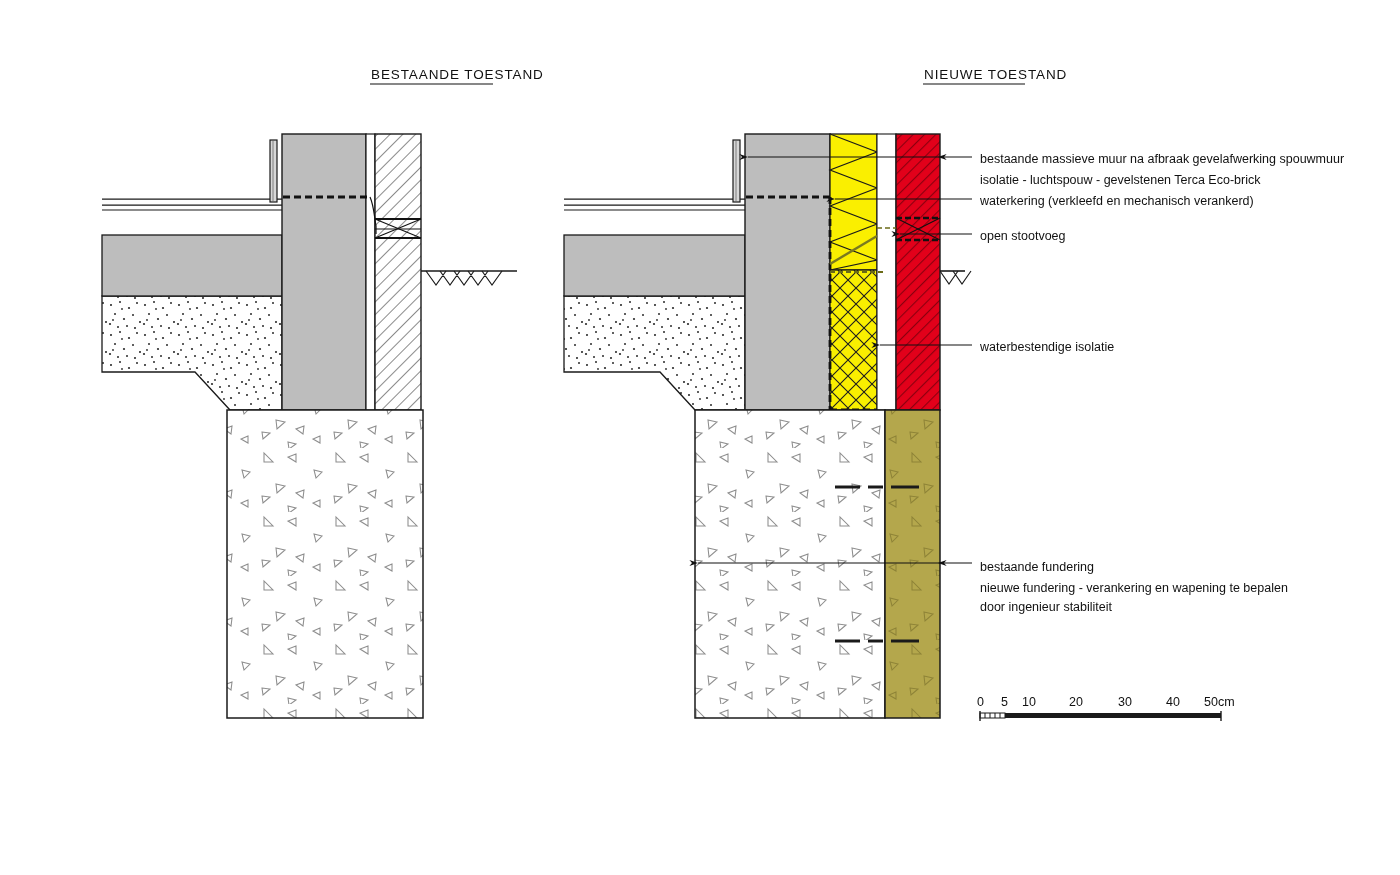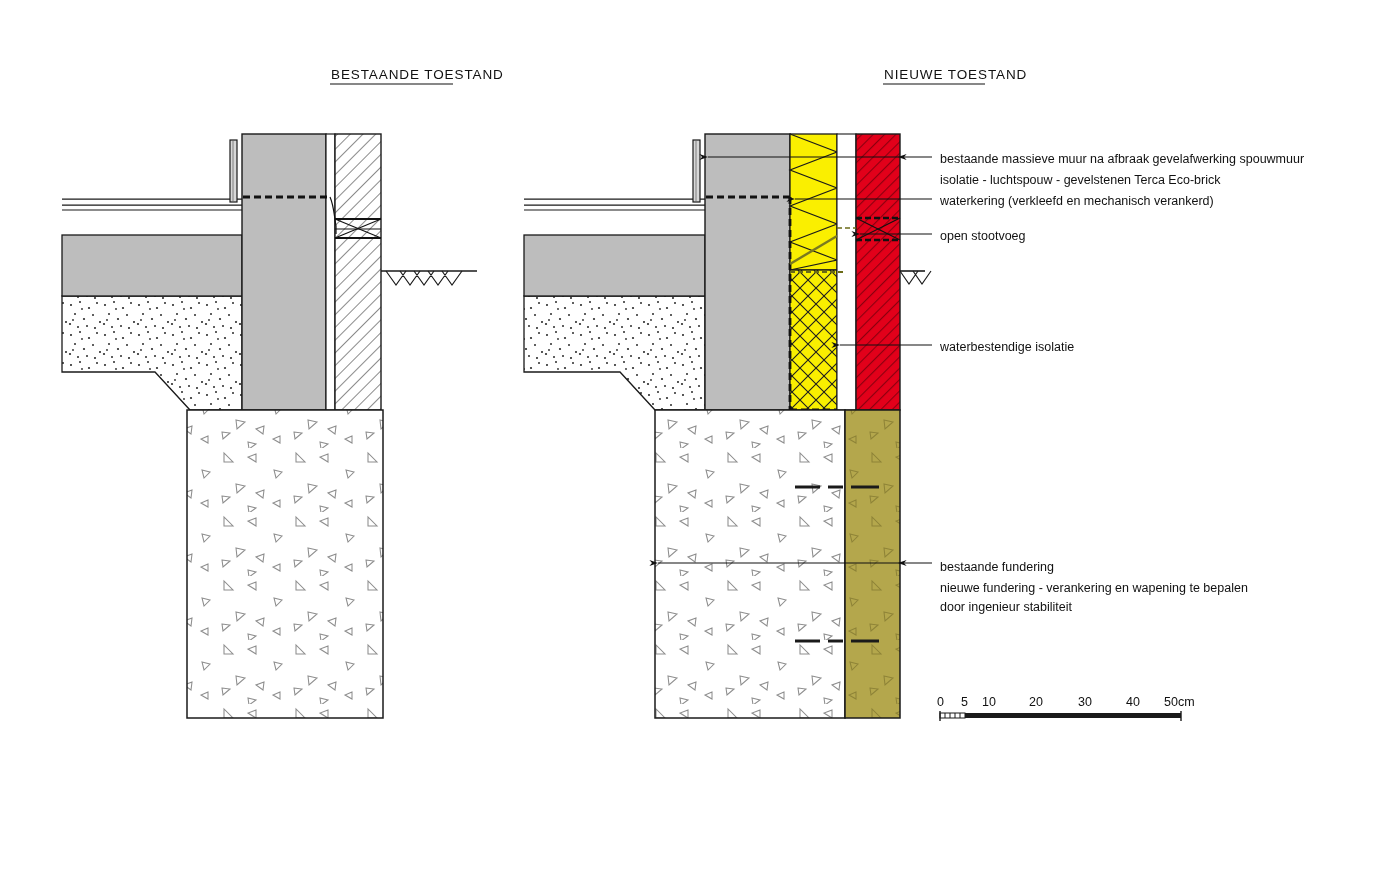--- a/index.html
+++ b/index.html
@@ -1,18 +1,18 @@
 <!DOCTYPE html>
 <html><head>
 <meta charset="utf-8">
 <style>
   html,body{margin:0;padding:0;background:#ffffff;}
   body{width:1400px;height:875px;position:relative;overflow:hidden;
        font-family:"Liberation Sans",sans-serif;color:#1a1a1a;}
-  .canvas{position:absolute;inset:0;}
+  .canvas{position:absolute;inset:0;padding-left:40px;}
   svg{display:block;}
   .ttl{font-size:13.5px;letter-spacing:.9px;fill:#111;}
   .note{font-size:12.5px;fill:#111;}
   .sc{font-size:12.5px;fill:#111;}
 </style>
 </head>
 <body>
 
 <div class="canvas">
 <svg width="1400" height="875" viewBox="0 0 1400 875">

